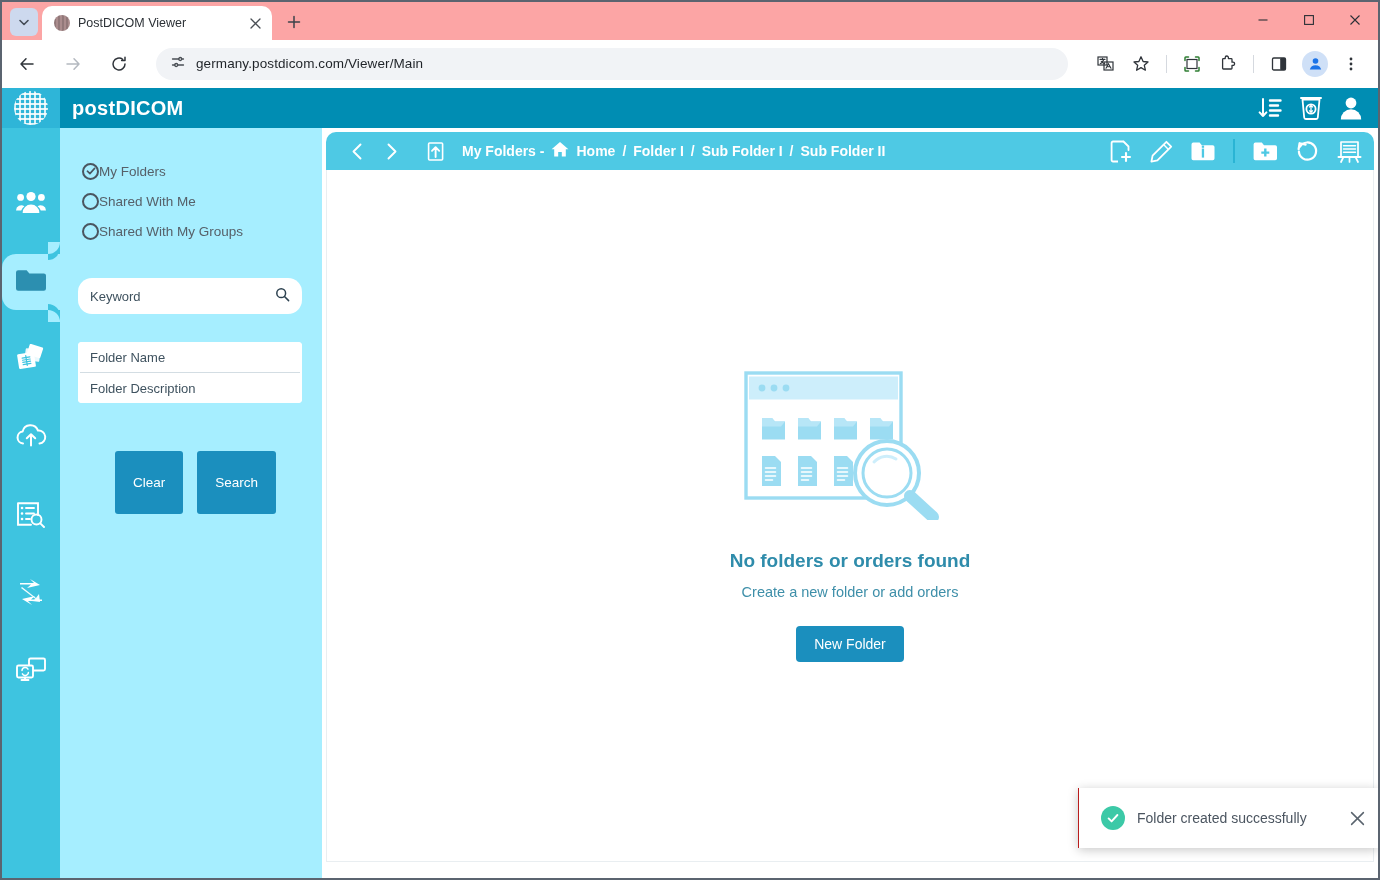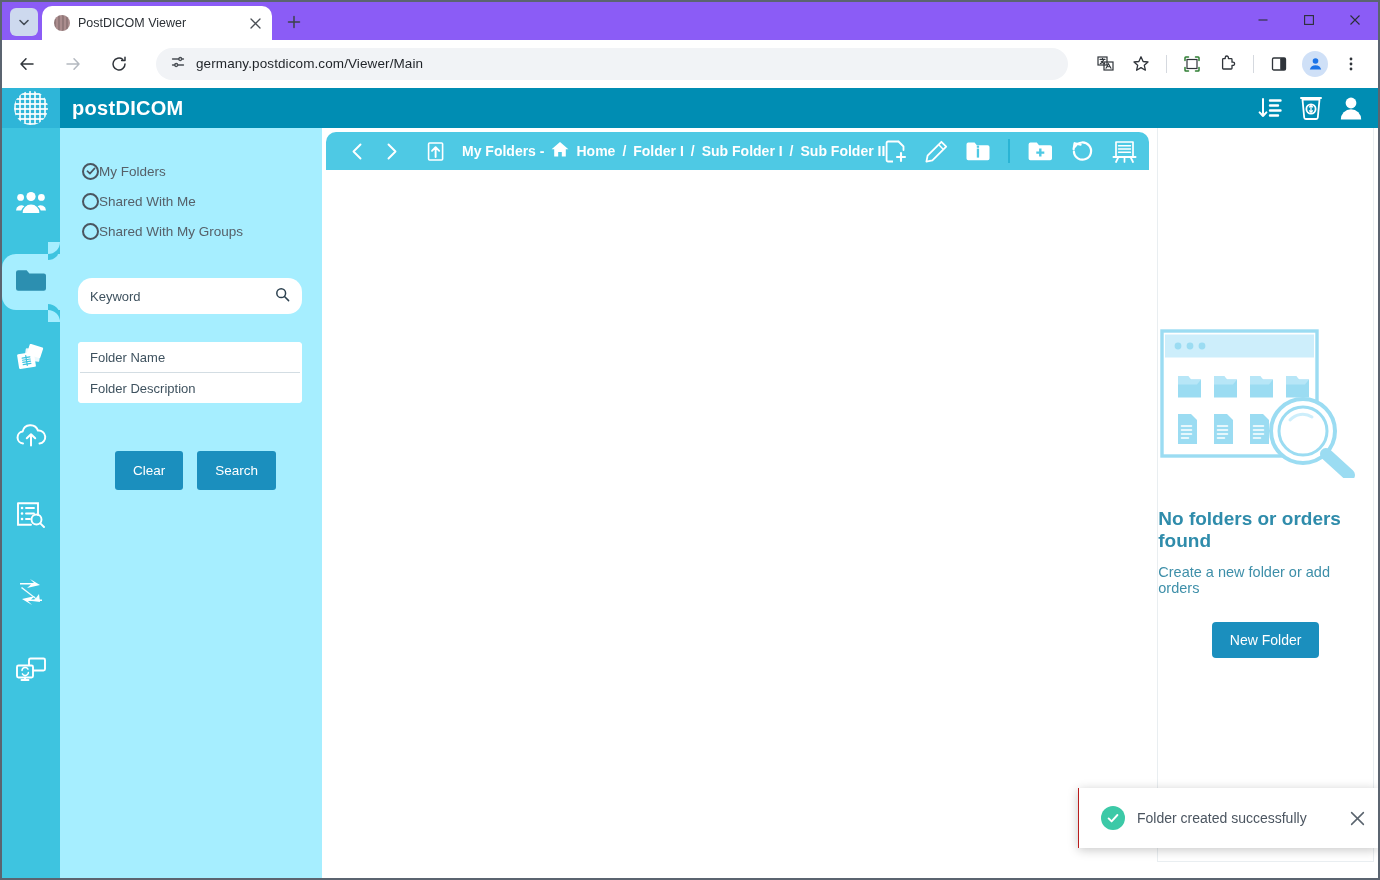--- a/index.html
+++ b/index.html
@@ -12,21 +12,21 @@
   .window {
     width: 1380px; height: 880px;
     border: 2px solid #5b6470;
     background: #dde6f5;
     display: flex; flex-direction: column;
     position: relative;
   }
 
   
   .tabstrip {
-    height: 38px; background: #8b5cf6;
+    height: 38px; background: #fca5a5;
     display: flex; align-items: flex-end; padding-left: 6px;
     position: relative;
   }
   .tab-menu-btn {
     width: 28px; height: 28px; margin: 0 4px 4px 2px;
     border-radius: 6px; background: #cdd9ee;
     display: flex; align-items: center; justify-content: center;
     color: #444c57;
   }
   .tab {
@@ -181,25 +181,25 @@
     display: block; width: 100%; height: 30px; border: 0; outline: 0;
     padding: 0 12px; font-size: 13px; color: #2d3c47;
     font-family: "Liberation Sans", sans-serif;
   }
   .fieldbox input::placeholder { color: #3f525f; }
   .fieldbox .divider { height: 1px; background: #d3dde3; margin: 0 2px; }
   .btn-row { display: flex; gap: 14px; padding: 48px 0 0 55px; }
   .btn {
     background: #1b8fbe; color: #fff; border: 0; border-radius: 3px;
     font-size: 13.5px; font-family: "Liberation Sans", sans-serif;
-    padding: 12px 18px; cursor: pointer;
+    padding: 24px 18px; cursor: pointer;
   }
 
   
-  .main { flex: 1; background: #fff; padding: 0 0 12px 0; display: flex; flex-direction: row; min-width: 0; }
+  .main { flex: 1; background: #fff; padding: 0 0 12px 0; display: flex; flex-direction: column; min-width: 0; }
   .crumbbar {
     margin: 4px 4px 0 4px;
     height: 38px; background: #4ec9e4; border-radius: 10px 10px 0 0;
     display: flex; align-items: center; padding: 0 12px 0 14px; gap: 0;
     flex: none;
   }
   .nav-arrow { width: 34px; height: 30px; display: flex; align-items: center; justify-content: center; color: #fff; }
   .crumb-up { width: 34px; height: 30px; display: flex; align-items: center; justify-content: center; color: #fff; margin-left: 10px; }
   .crumb-text {
     display: flex; align-items: center; gap: 7px;

